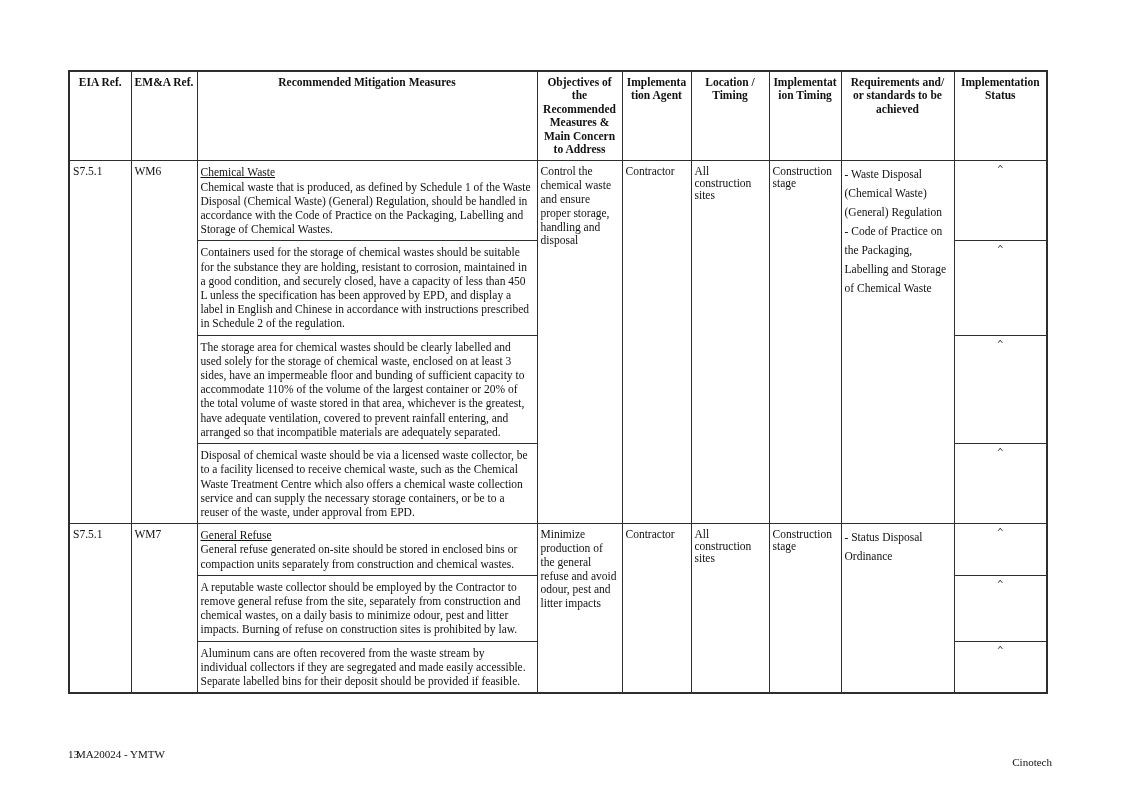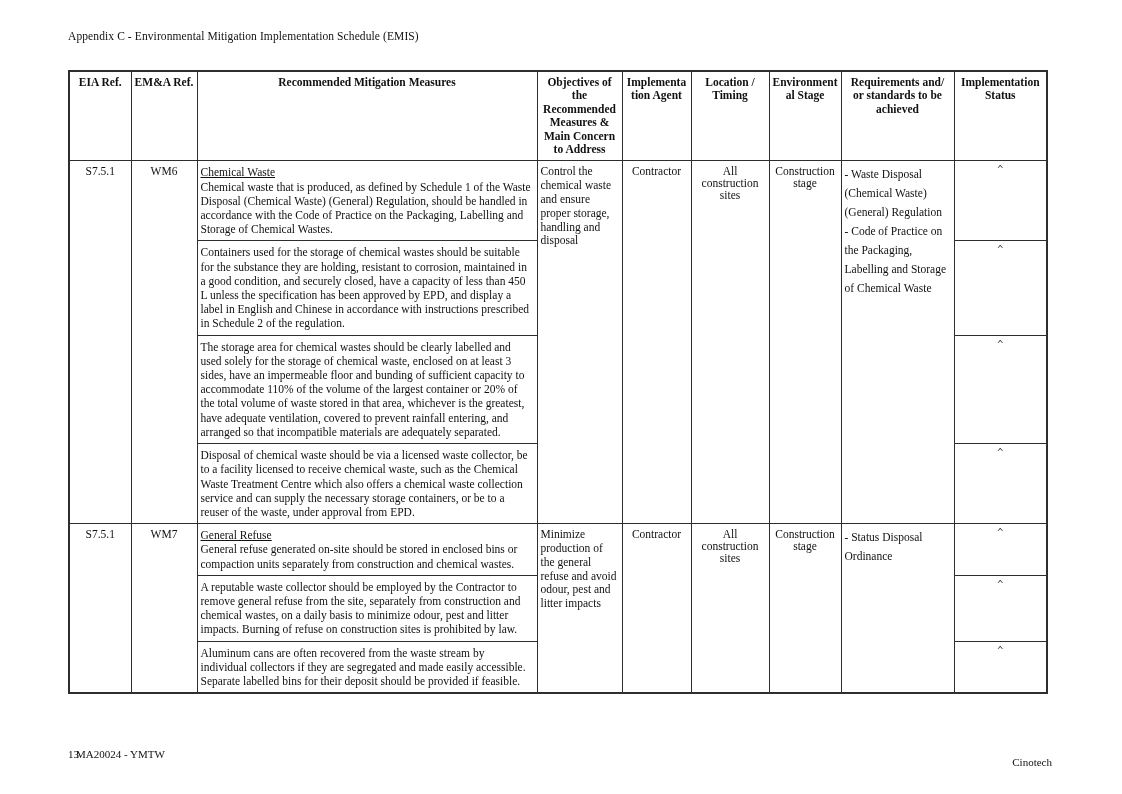--- a/index.html
+++ b/index.html
@@ -27,21 +27,21 @@
     vertical-align:top;
     padding:4px 3px;
     overflow:hidden;
   }
   table.emis{border:2px solid #2e2e2e;}
   thead th{
     font-weight:bold;text-align:center;vertical-align:middle;
     font-size:11.5px;line-height:13.4px;padding:2px 2px;
   }
   th.brk{word-break:break-all;}
-  td.c{text-align:center;margin-left:39px;}
+  td.c{text-align:left;margin-left:39px;}
   td.l{text-align:left;line-height:13.8px;}
   td.m{text-align:left;line-height:14.2px;padding:1px 4px 1px 3px;}
   td.req{line-height:19px;padding:2px 2px 1px 2px;}
   td.st{
     text-align:center;vertical-align:top;
     font-size:10px;color:#4a4a4a;line-height:10px;padding-top:4px;
     font-family:"DejaVu Sans Mono",monospace;
   }
   .u{text-decoration:underline;}
   .footer{
@@ -50,21 +50,20 @@
   }
   .footer .fl{position:absolute;left:8px;top:0;}
   .footer .fc{position:absolute;left:0;right:0;top:0;text-align:left;}
   .footer .fr{position:absolute;right:0;top:8px;}
 </style>
 </head>
 <body>
 
 <div class="page">
 
-  <div class="doc-title">Appendix C - Environmental Mitigation Implementation Schedule (EMIS)</div>
 
   <table class="emis">
     <colgroup>
       <col style="width:62px">
         <col style="width:66px">
         <col style="width:340px">
       <col style="width:85px">
         <col style="width:69px">
         <col style="width:78px">
       <col style="width:72px">
@@ -72,21 +71,21 @@
         <col style="width:93px">
     </colgroup>
     <thead>
       <tr style="height:68px">
         <th>EIA Ref.</th>
         <th>EM&amp;A Ref.</th>
         <th>Recommended Mitigation Measures</th>
         <th>Objectives of the Recommended Measures &amp; Main Concern to Address</th>
         <th class="brk">Implementation Agent</th>
         <th>Location / Timing</th>
-        <th class="brk">Environmental Stage</th>
+        <th class="brk">Implementation Timing</th>
         <th>Requirements and/ or standards to be achieved</th>
         <th>Implementation Status</th>
       </tr>
     </thead>
     <tbody>
 
       <tr style="height:77px">
         <td class="c" rowspan="4">S7.5.1</td>
         <td class="c" rowspan="4">WM6</td>
         <td class="m">

